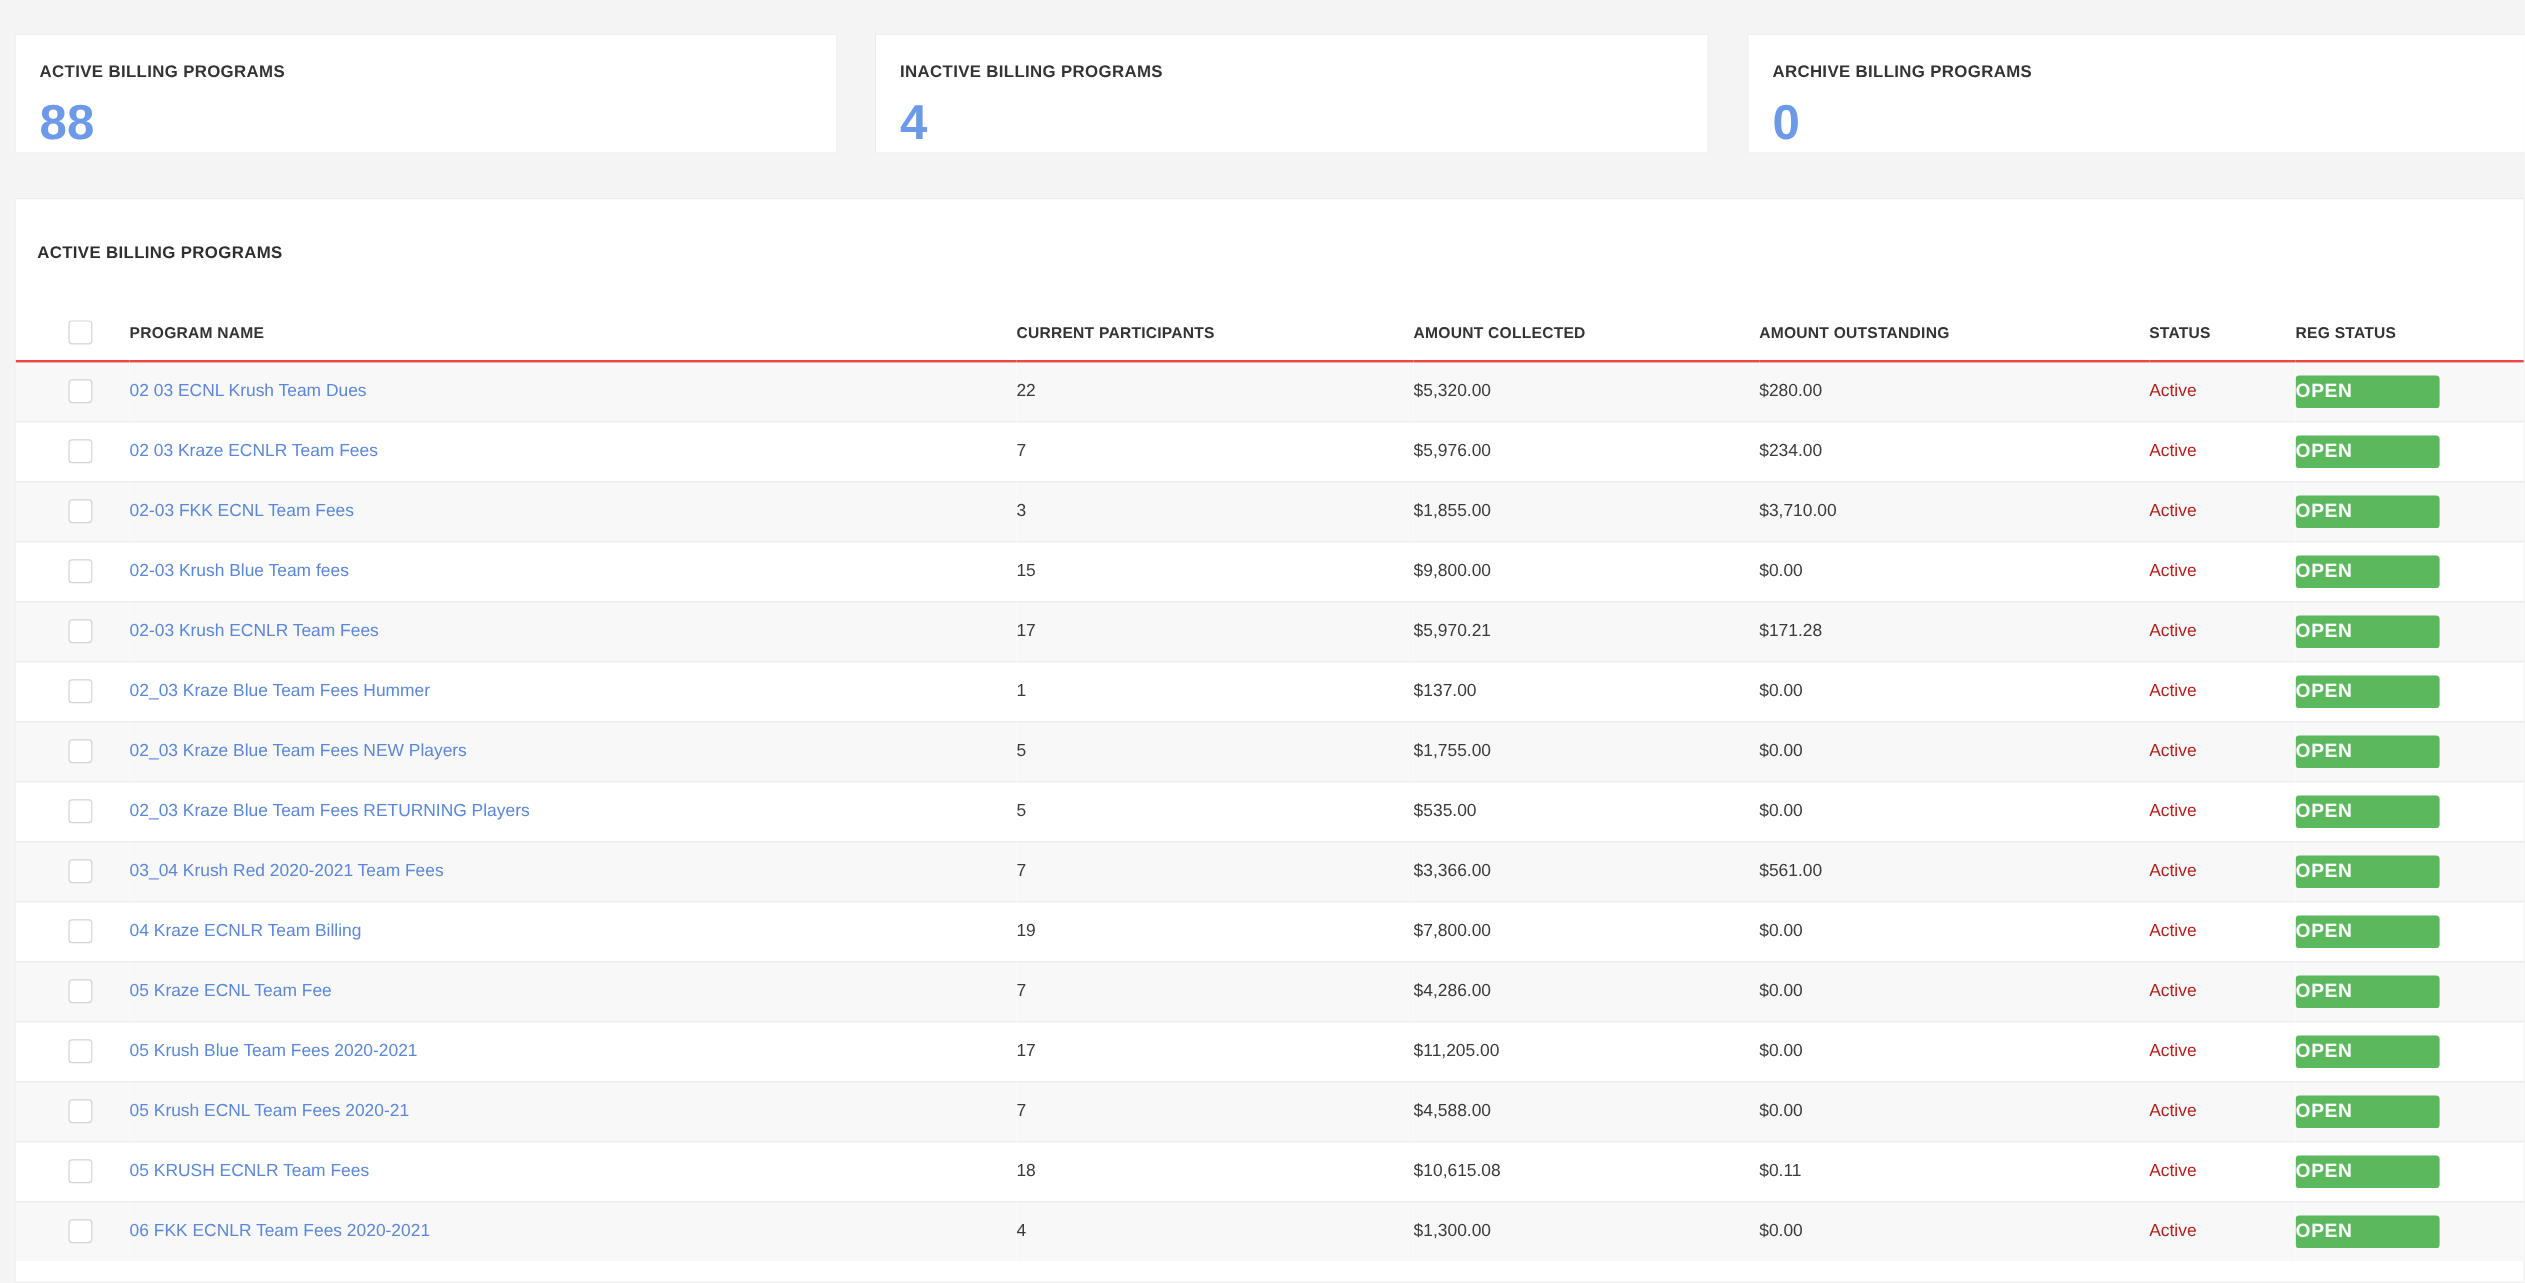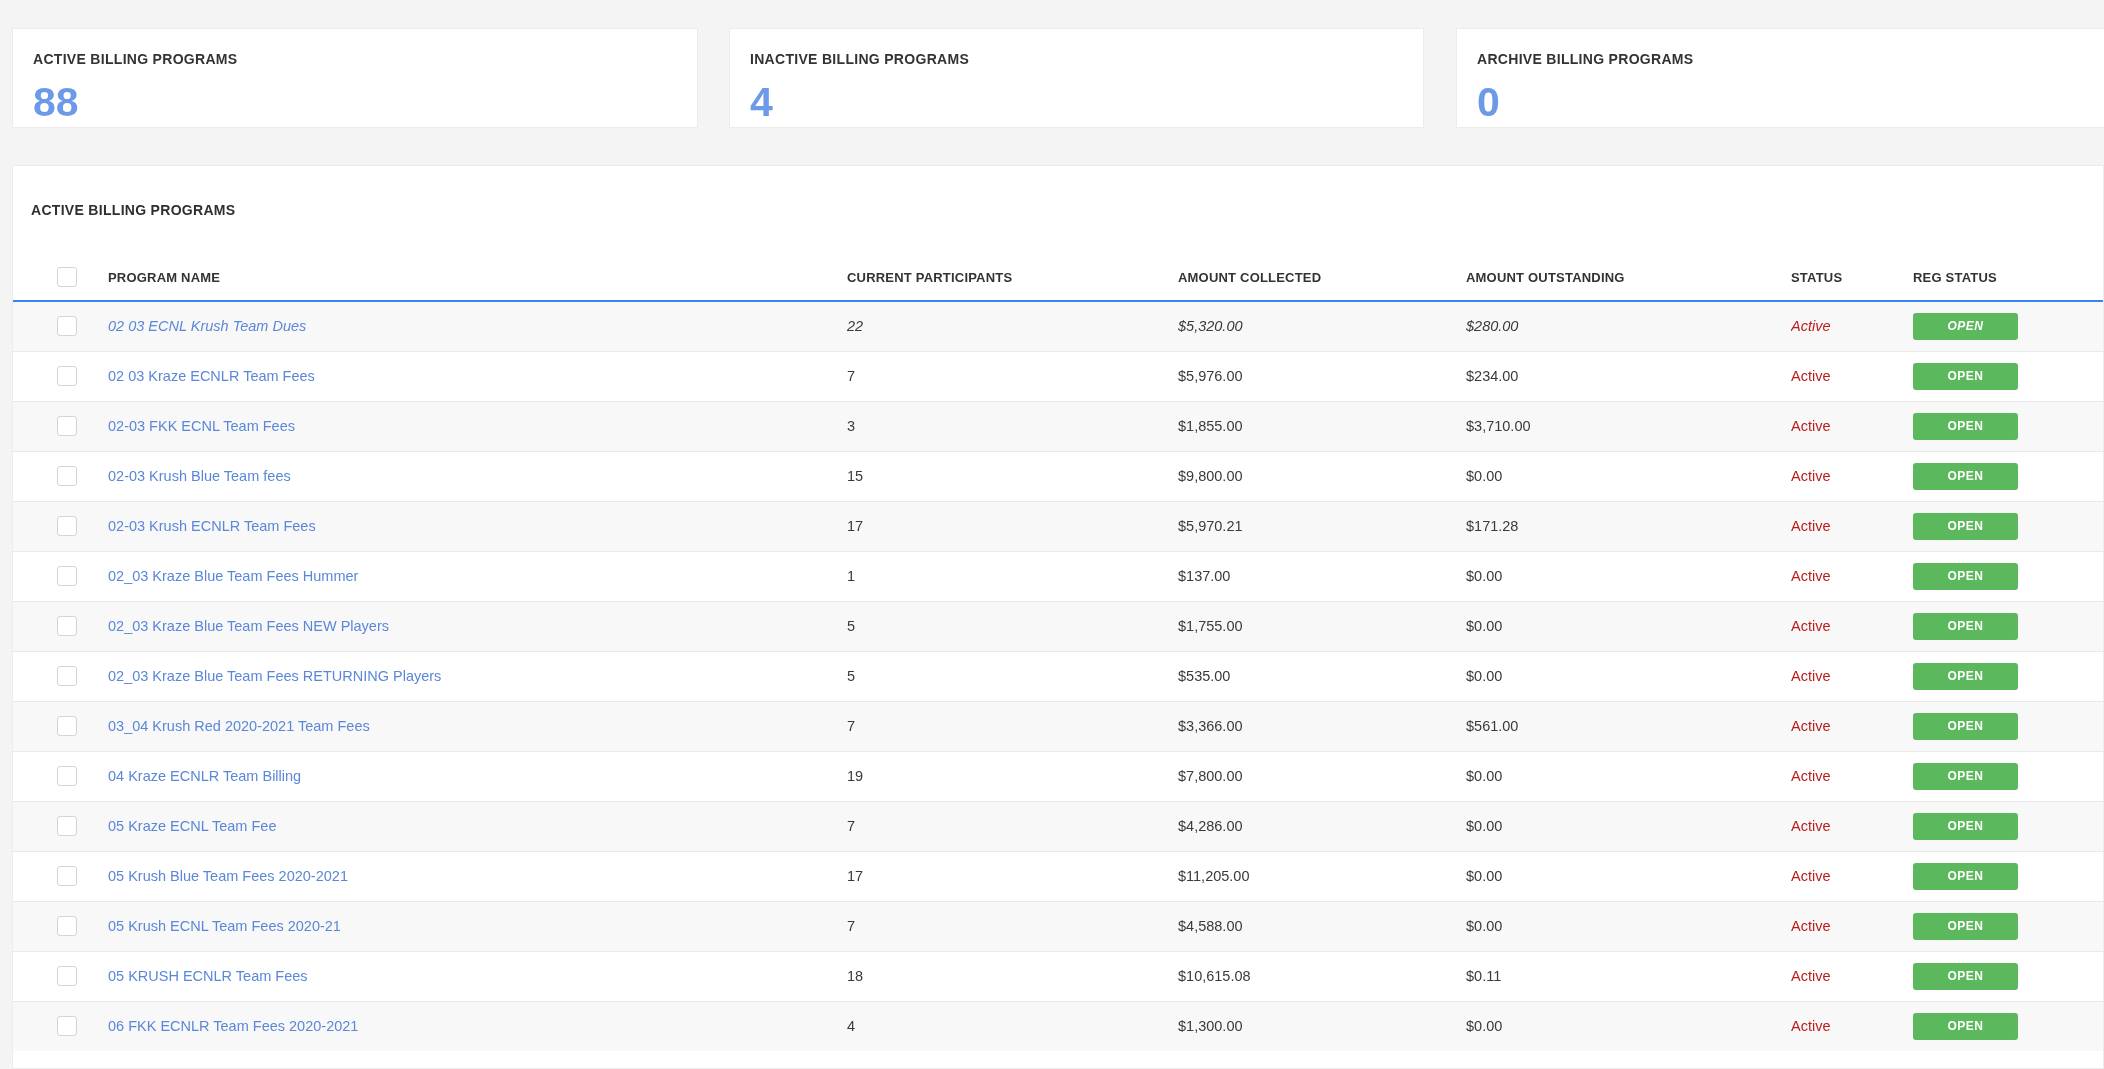--- a/index.html
+++ b/index.html
@@ -55,56 +55,56 @@
     table-layout:fixed;
   }
   thead th {
     height:47px;
     text-align:left;
     vertical-align:middle;
     font-size:13px;
     font-weight:bold;
     color:#333;
     letter-spacing:0.2px;
-    border-bottom:2px solid #3b82f6;
+    border-bottom:2px solid #ef4444;
     white-space:nowrap;
   }
   tbody td {
     height:50px;
     vertical-align:middle;
     font-size:14.5px;
     color:#3a3a3a;
     border-top:1px solid #e9e9e9;
     white-space:nowrap;
     overflow:hidden;
   }
-  tbody tr:first-child td { border-top:none;font-style:italic; }
+  tbody tr:first-child td { border-top:none; }
   tbody tr:nth-child(odd) { background:#f8f8f8; }
   tbody tr:nth-child(even){ background:#ffffff; }
   .cb {
     display:block;
     width:20px; height:20px;
     margin-left:44px;
     background:#ffffff;
     border:1px solid #d4d4d4;
     border-radius:3px;
   }
   a.program-link {
     color:#5b87d9;
     text-decoration:none;
     font-size:14.5px;
   }
   .badge-open {
     display:inline-block;
-    width:105px; height:27px;
+    width:120px; height:27px;
     line-height:27px;
-    text-align:center;
+    text-align:left;
     background:#5cb85c;
     color:#ffffff;
-    font-size:12px;
+    font-size:16px;
     font-weight:bold;
     letter-spacing:0.5px;
     border-radius:3px;
   }
   .status-text { color:#b91c1c; }
 </style>
 </head>
 <body>
 
 <div class="card card-1">

